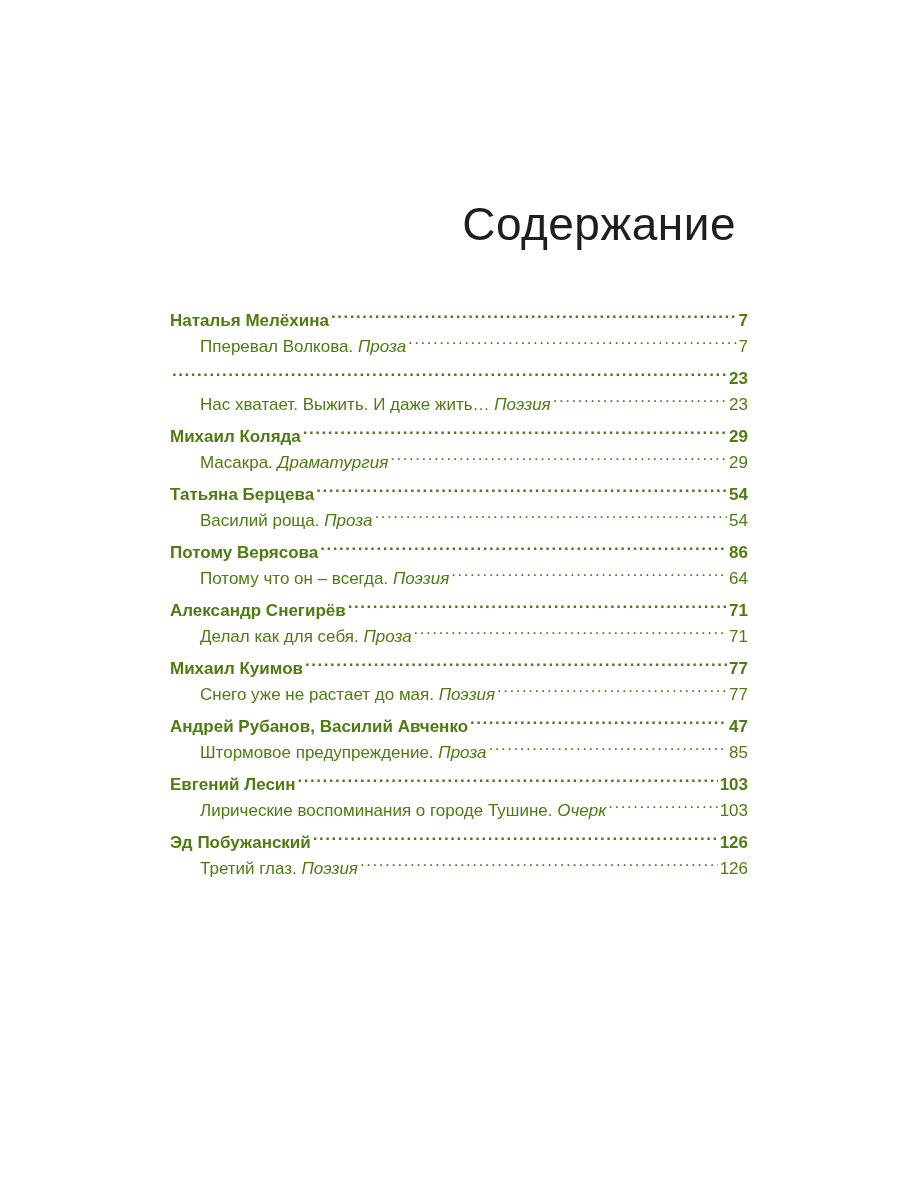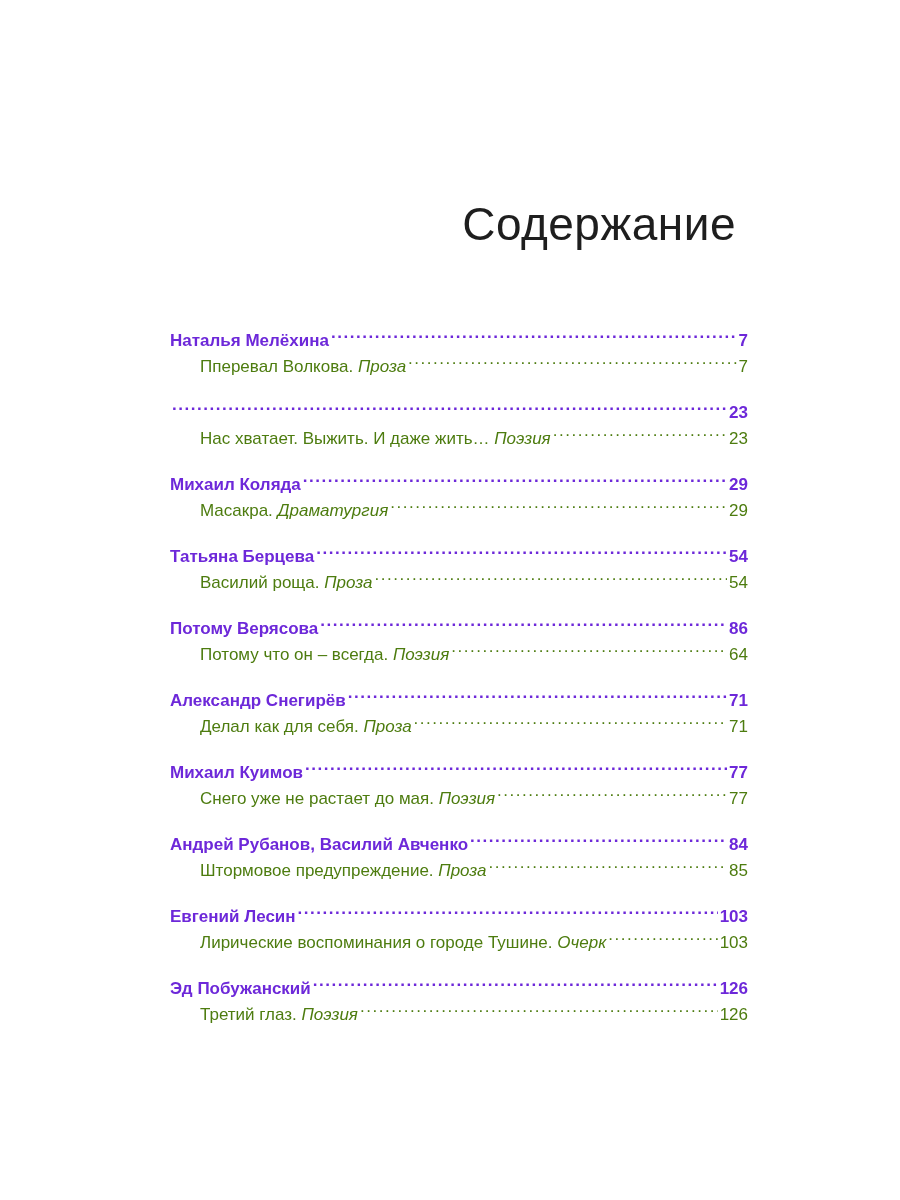--- a/index.html
+++ b/index.html
@@ -37,22 +37,21 @@
     }
     .row {
       display: flex;
       align-items: baseline;
       font-size: 17px;
       line-height: 26px;
       white-space: nowrap;
     }
     .row.author {
       font-weight: bold;
-      color: #6d28d9;
-      margin-top: 20px;
+      color: #4d7c0f;
     }
     .row.work {
       padding-left: 30px;
       color: #4d7c0f;
     }
     .row .label {
       flex: 0 0 auto;
     }
     .row .genre {
       font-style: italic;
@@ -171,21 +170,21 @@
       <span class="label"><span>Снего уже не растает до мая.</span> <span class="genre">Поэзия</span></span>
       <span class="dots"></span>
       <span class="page">77</span>
     </div>
   </div>
 
   <div class="entry">
     <div class="row author">
       <span class="label">Андрей Рубанов, Василий Авченко</span>
       <span class="dots"></span>
-      <span class="page">84</span>
+      <span class="page">47</span>
     </div>
     <div class="row work">
       <span class="label"><span>Штормовое предупреждение.</span> <span class="genre">Проза</span></span>
       <span class="dots"></span>
       <span class="page">85</span>
     </div>
   </div>
 
   <div class="entry">
     <div class="row author">

